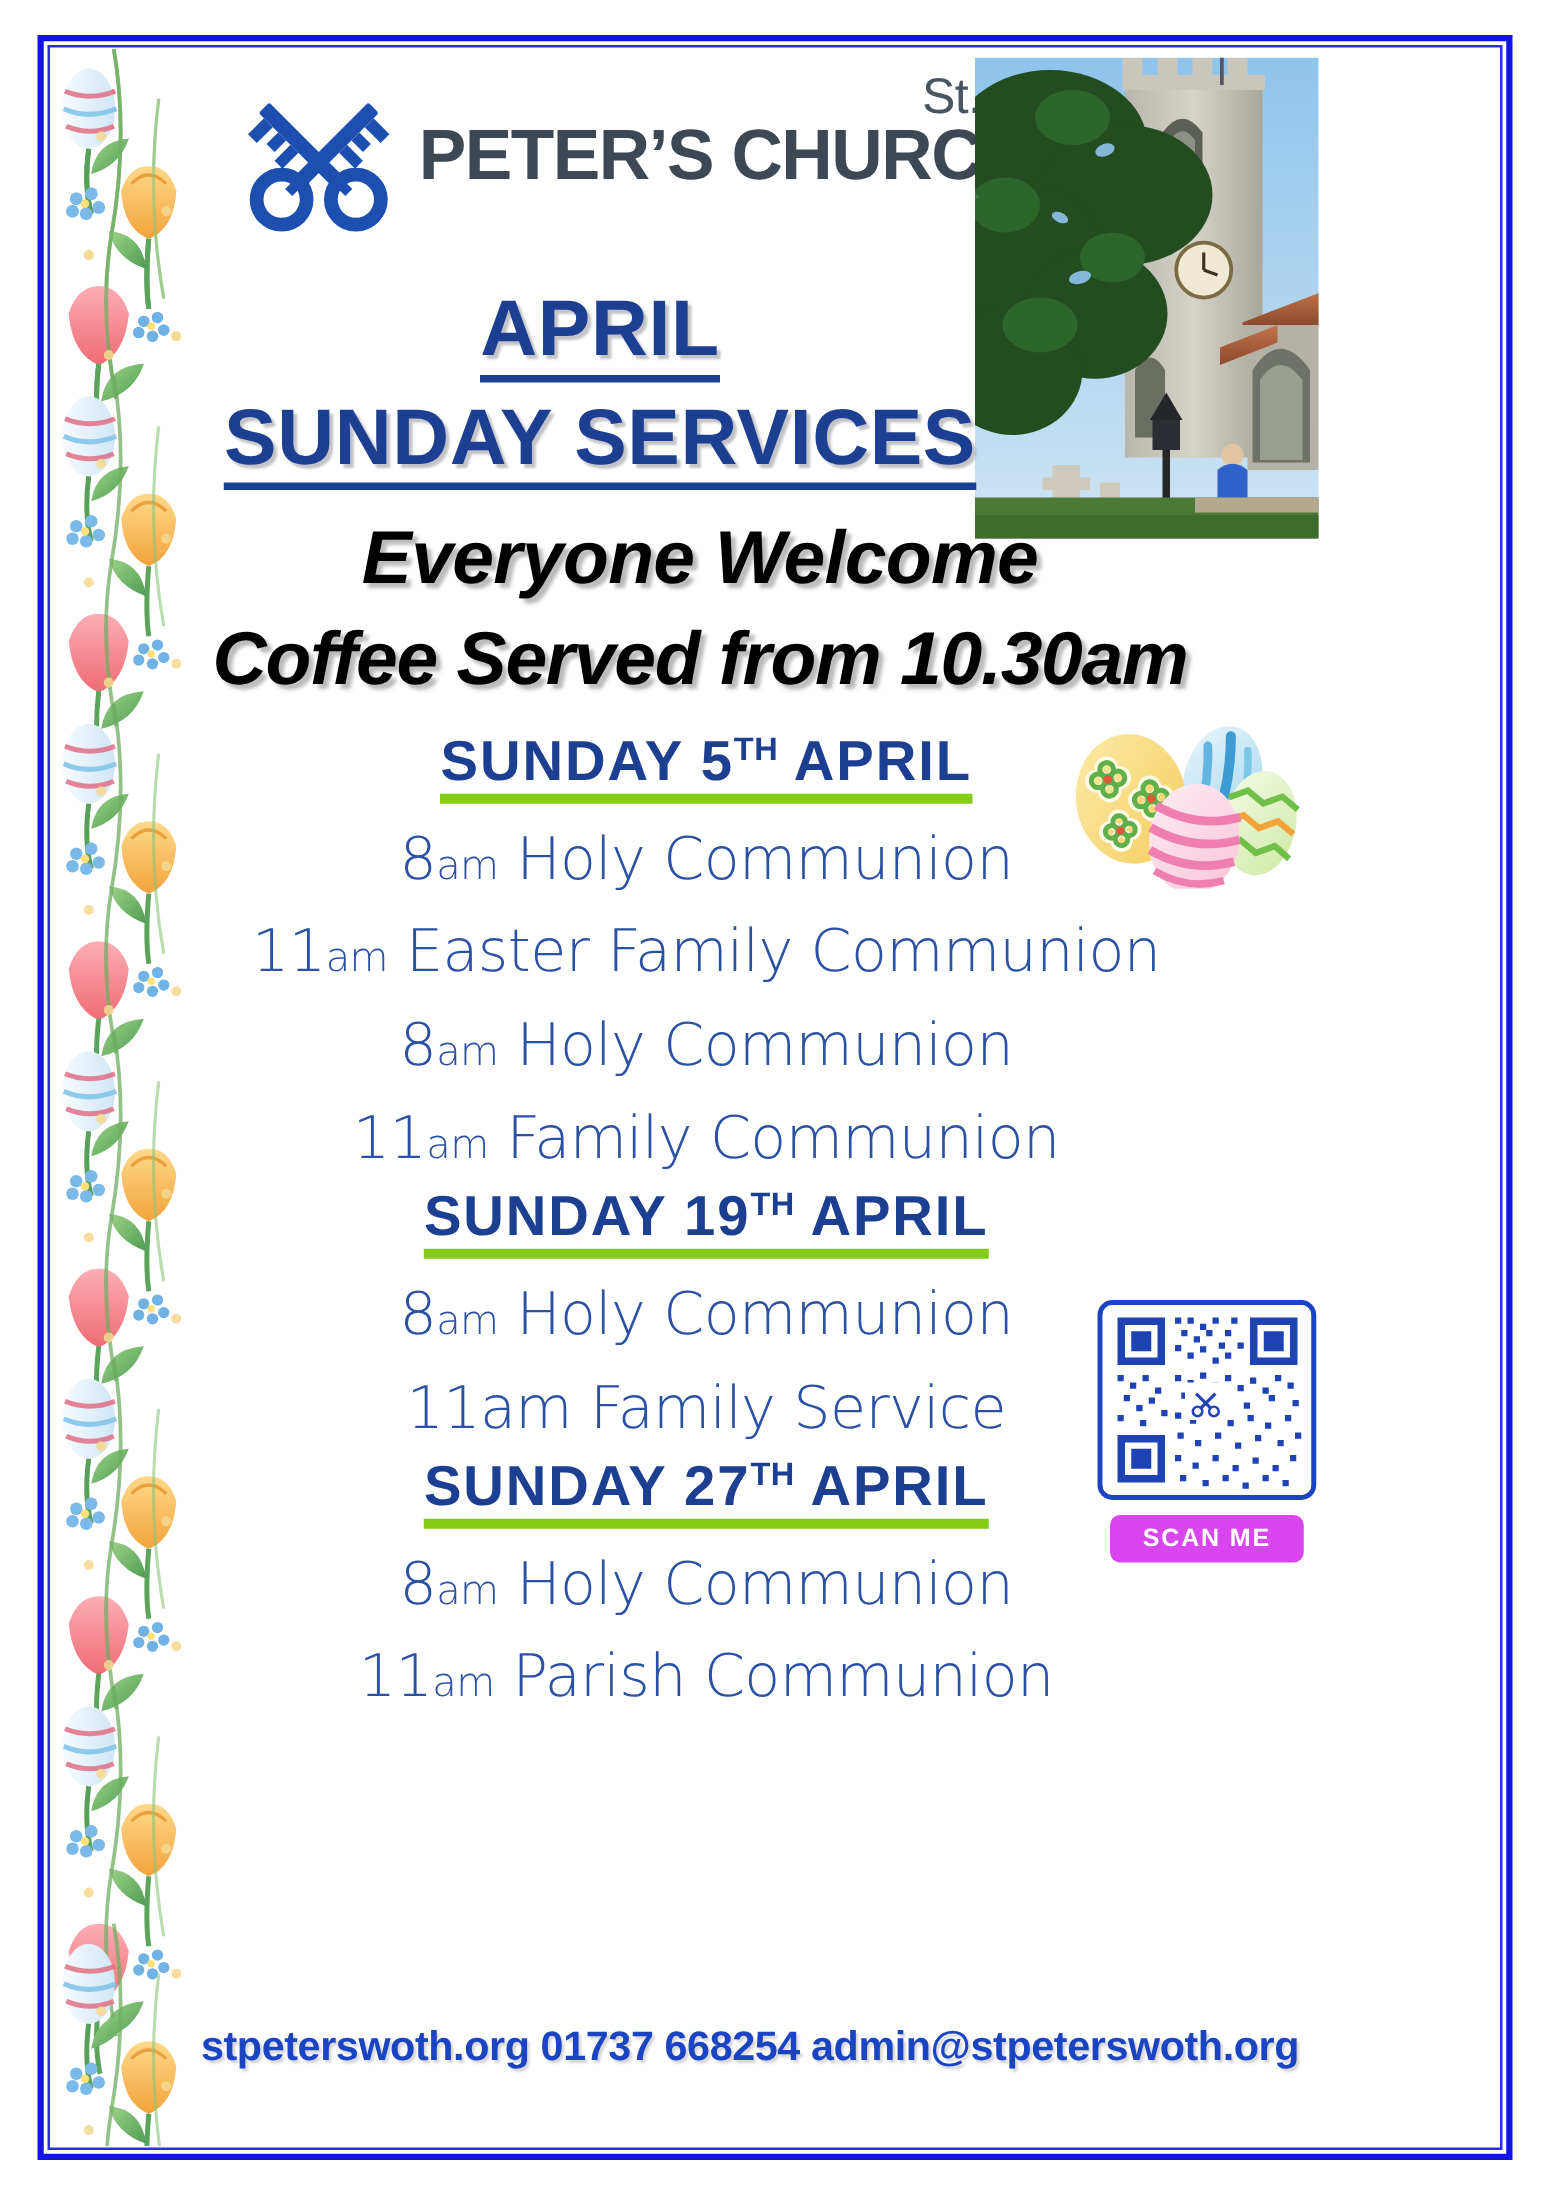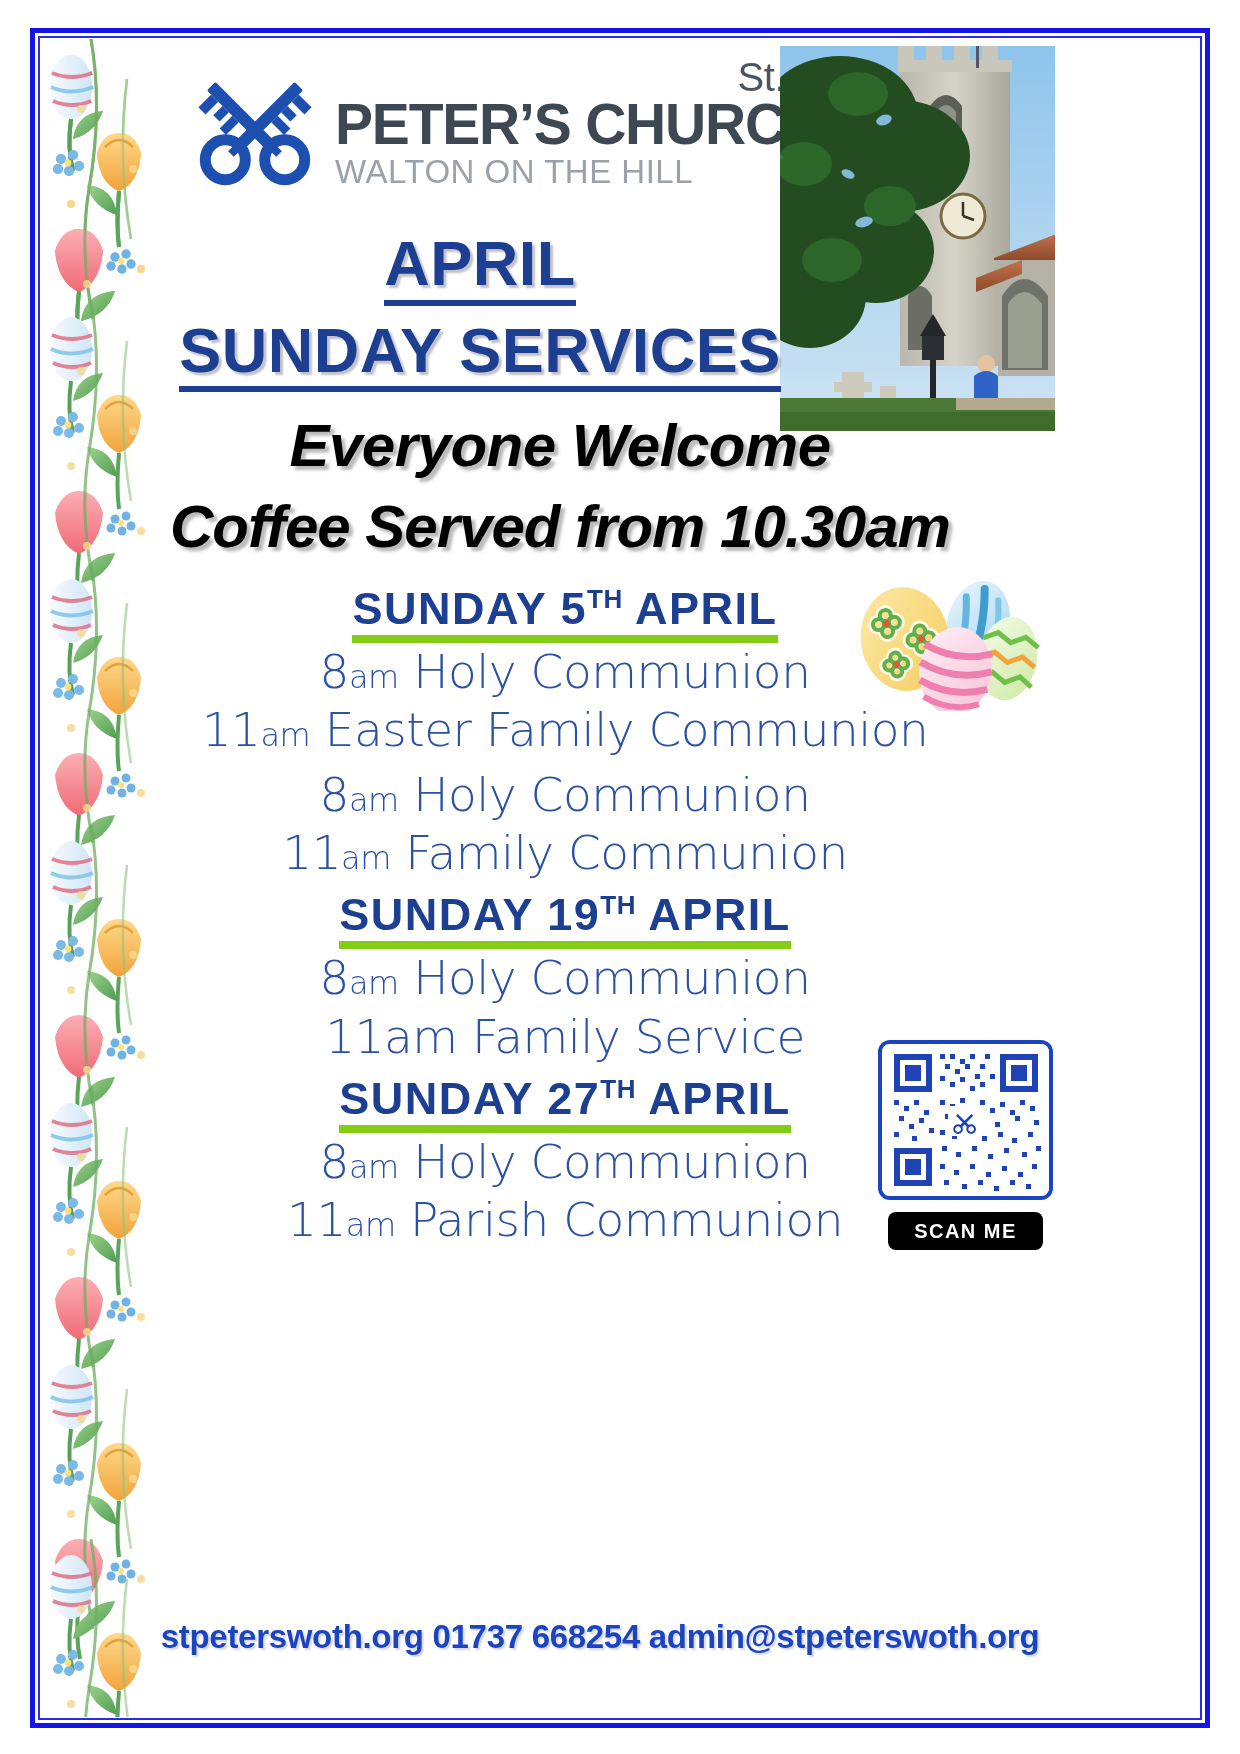--- a/index.html
+++ b/index.html
@@ -44,31 +44,31 @@
      font-size:60px;font-weight:bold;font-style:italic;color:#000;
      text-shadow:4px 4px 3px rgba(120,120,120,0.5);letter-spacing:-1px;}
 
   
   .services{position:absolute;left:150px;top:582px;width:830px;}
   .svc-block{text-align:center;margin-bottom:6px;}
   .svc-date{display:inline-block;font-size:45px;font-weight:bold;color:#1c3f91;
      letter-spacing:1.5px;border-bottom:8px solid #84cc16;padding-bottom:0px;line-height:1.18;}
   .svc-date sup{font-size:26px;vertical-align:super;letter-spacing:0.5px;}
   .svc-line{font-size:47px;color:#2a51a3;line-height:1.24;letter-spacing:-0.5px;
-     font-family:"DejaVu Sans",sans-serif;font-weight:300;}
+     font-family:"DejaVu Sans",sans-serif;font-weight:300;margin-top:16px;}
   .svc-line .sm{font-size:32px;}
 
   
   .eggs{position:absolute;left:846px;top:566px;width:210px;height:145px;}
 
   
   .qr-wrap{position:absolute;left:878px;top:1040px;width:175px;height:230px;}
   .qr-box{position:relative;width:175px;height:160px;border:4px solid #1a44c2;border-radius:12px;
      box-sizing:border-box;background:#fff;overflow:hidden;}
-  .scanme{position:absolute;left:10px;top:172px;width:155px;height:38px;background:#000000;
+  .scanme{position:absolute;left:10px;top:172px;width:155px;height:38px;background:#d946ef;
      border-radius:8px;color:#fff;font-size:20px;font-weight:bold;letter-spacing:1.5px;
      text-align:center;line-height:38px;}
 
   
   .footer{position:absolute;left:150px;top:1618px;width:900px;text-align:center;
      font-size:33px;font-weight:bold;color:#1a44c2;letter-spacing:-0.3px;
      text-shadow:2px 2px 2px rgba(150,150,160,0.4);white-space:nowrap;}
 </style>
 </head>
 <body>
@@ -183,21 +183,20 @@
             <rect x="46" y="44" width="18" height="9"></rect>
             <circle cx="70" cy="112" r="20" fill="none" stroke="#1c4fb0" stroke-width="11"></circle>
             <rect x="66" y="96" width="8" height="8"></rect>
           </g>
         </g>
       </svg>
     </div>
     <div class="logo-text">
       <div class="logo-st">St.</div>
       <div class="logo-main">PETER’S CHURCH</div>
-      <div class="logo-sub">WALTON ON THE HILL</div>
     </div>
   </div>
 
   <div class="photo">
     <svg width="275" height="385" viewBox="0 0 275 385" xmlns="http://www.w3.org/2000/svg">
       <defs>
         <linearGradient id="sky" x1="0" y1="0" x2="0" y2="1">
           <stop offset="0" stop-color="#8fc4ec"></stop>
             <stop offset="1" stop-color="#cfe4f3"></stop>
         </linearGradient>

